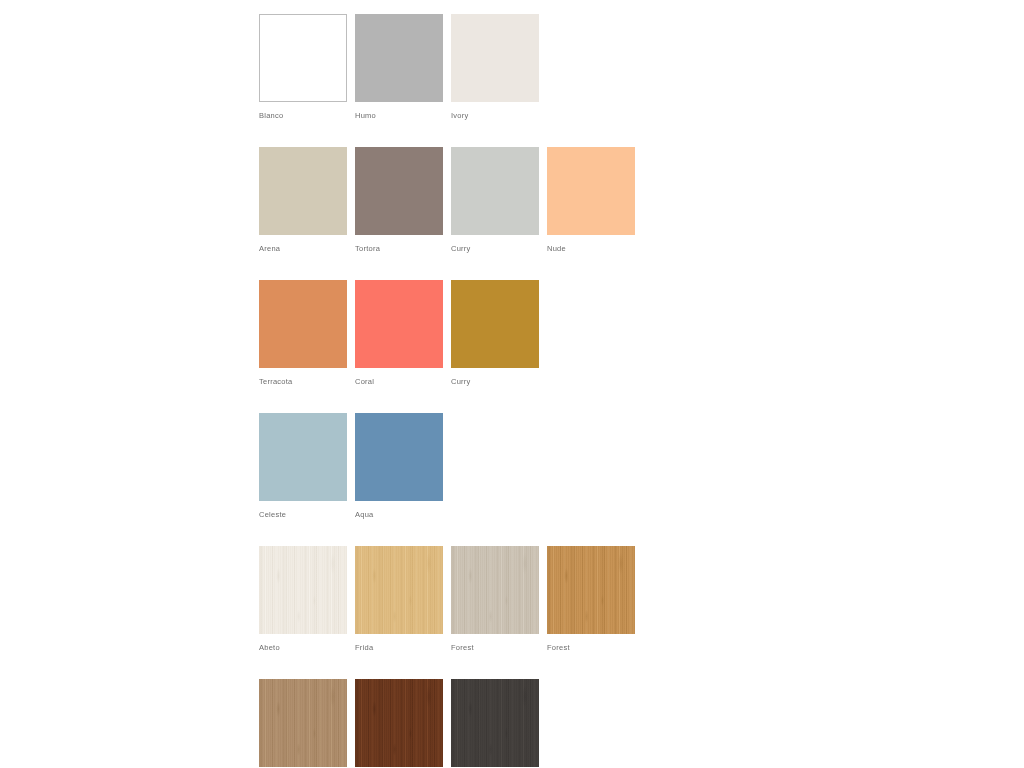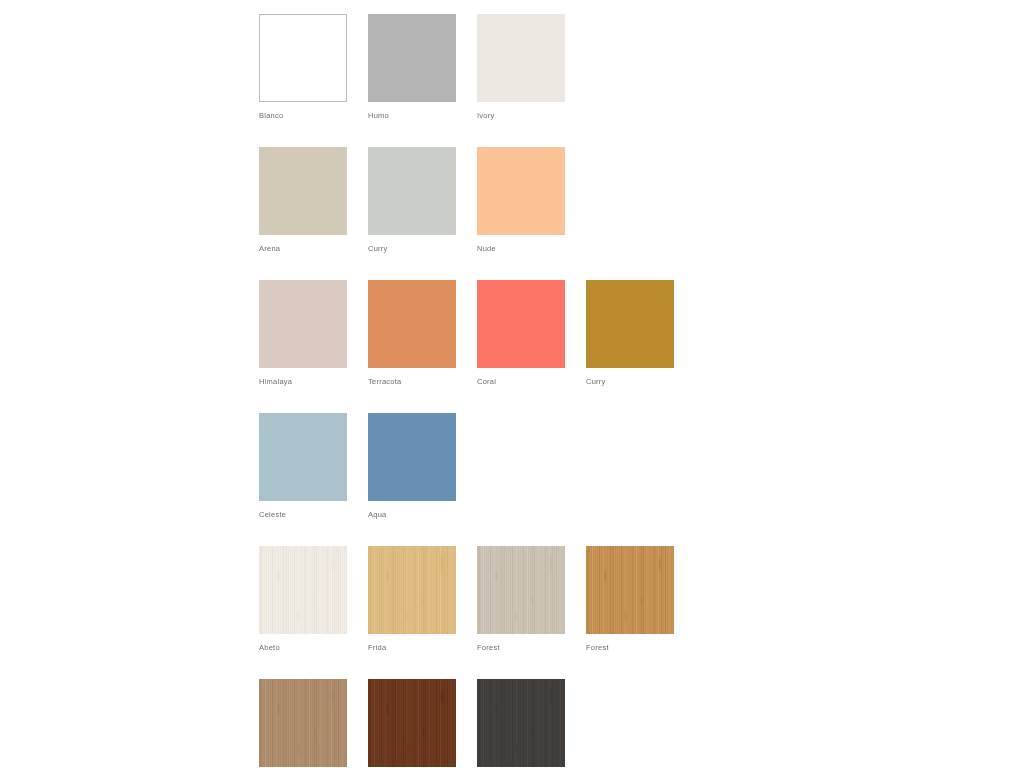--- a/index.html
+++ b/index.html
@@ -22,21 +22,21 @@
   }
 
   .swatch-row {
     display: flex;
     flex-direction: row;
     margin-bottom: 26px;
   }
 
   .swatch-cell {
     width: 88px;
-    margin-right: 21px;
+    margin-right: 8px;
     display: flex;
     flex-direction: column;
   }
 
   .swatch-chip {
     width: 88px;
     height: 88px;
     position: relative;
     overflow: hidden;
     background-repeat: no-repeat;
@@ -89,33 +89,33 @@
         <div class="swatch-chip" style="background: rgb(236, 231, 225);"></div>
         <div class="swatch-label">Ivory</div>
       </div>
     </div>
     <div class="swatch-row">
       <div class="swatch-cell">
         <div class="swatch-chip" style="background: rgb(210, 202, 182);"></div>
         <div class="swatch-label">Arena</div>
       </div>
       <div class="swatch-cell">
+        <div class="swatch-chip" style="background: rgb(141, 125, 118);"></div>
+        <div class="swatch-label">Tortora</div>
+      </div>
+      <div class="swatch-cell">
         <div class="swatch-chip" style="background: rgb(203, 205, 201);"></div>
         <div class="swatch-label">Curry</div>
       </div>
       <div class="swatch-cell">
         <div class="swatch-chip" style="background: rgb(252, 195, 150);"></div>
         <div class="swatch-label">Nude</div>
       </div>
     </div>
     <div class="swatch-row">
-      <div class="swatch-cell">
-        <div class="swatch-chip" style="background: rgb(219, 202, 194);"></div>
-        <div class="swatch-label">Himalaya</div>
-      </div>
       <div class="swatch-cell">
         <div class="swatch-chip" style="background: rgb(221, 142, 91);"></div>
         <div class="swatch-label">Terracota</div>
       </div>
       <div class="swatch-cell">
         <div class="swatch-chip" style="background: rgb(252, 117, 102);"></div>
         <div class="swatch-label">Coral</div>
       </div>
       <div class="swatch-cell">
         <div class="swatch-chip" style="background: rgb(187, 140, 46);"></div>

